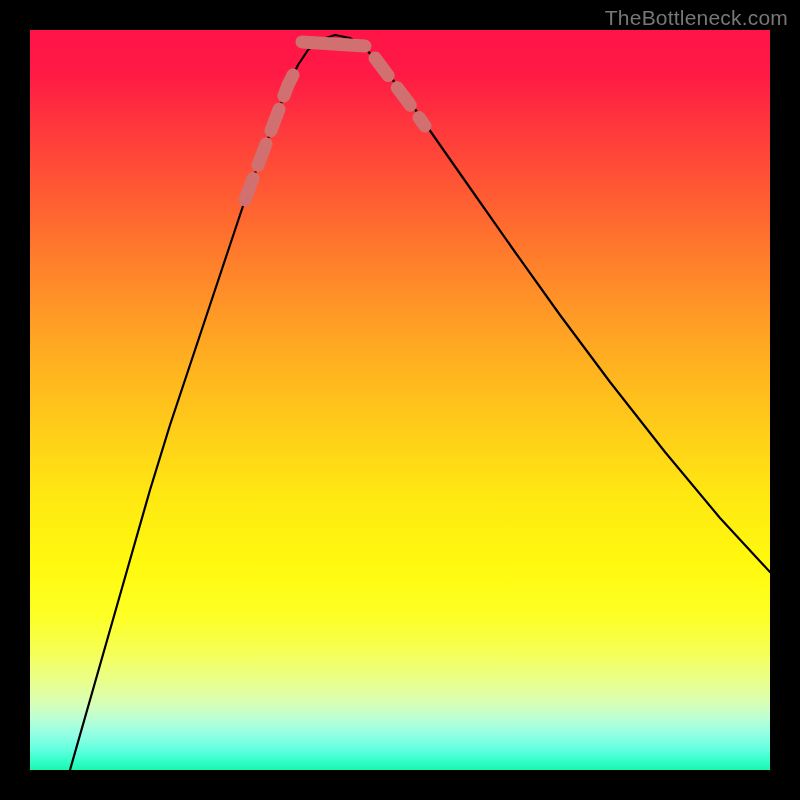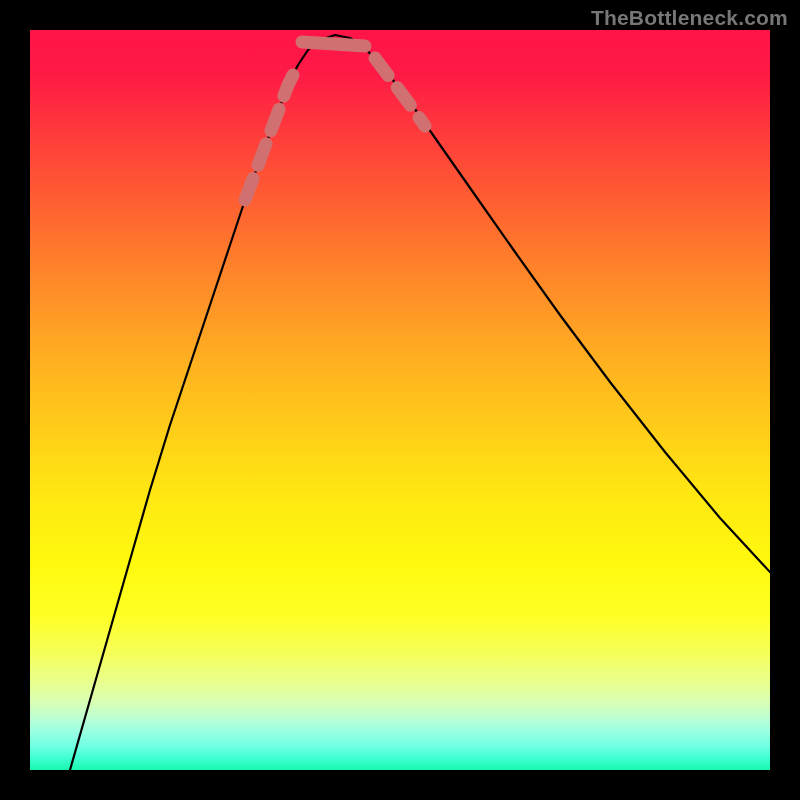--- a/index.html
+++ b/index.html
@@ -52,21 +52,21 @@
       #3cffcf 98.5%,
       #18f7af 100%
     );
   }
   .watermark {
     position: absolute;
     top: 6px;
     right: 12px;
     color: #777;
     font-size: 21px;
-    font-weight: 700;
+    font-weight: 400;
     letter-spacing: 0.2px;
     user-select: none;
   }
   svg.curve {
     position: absolute;
     top: 0; left: 0;
     width: 100%;
     height: 100%;
   }
 </style>

